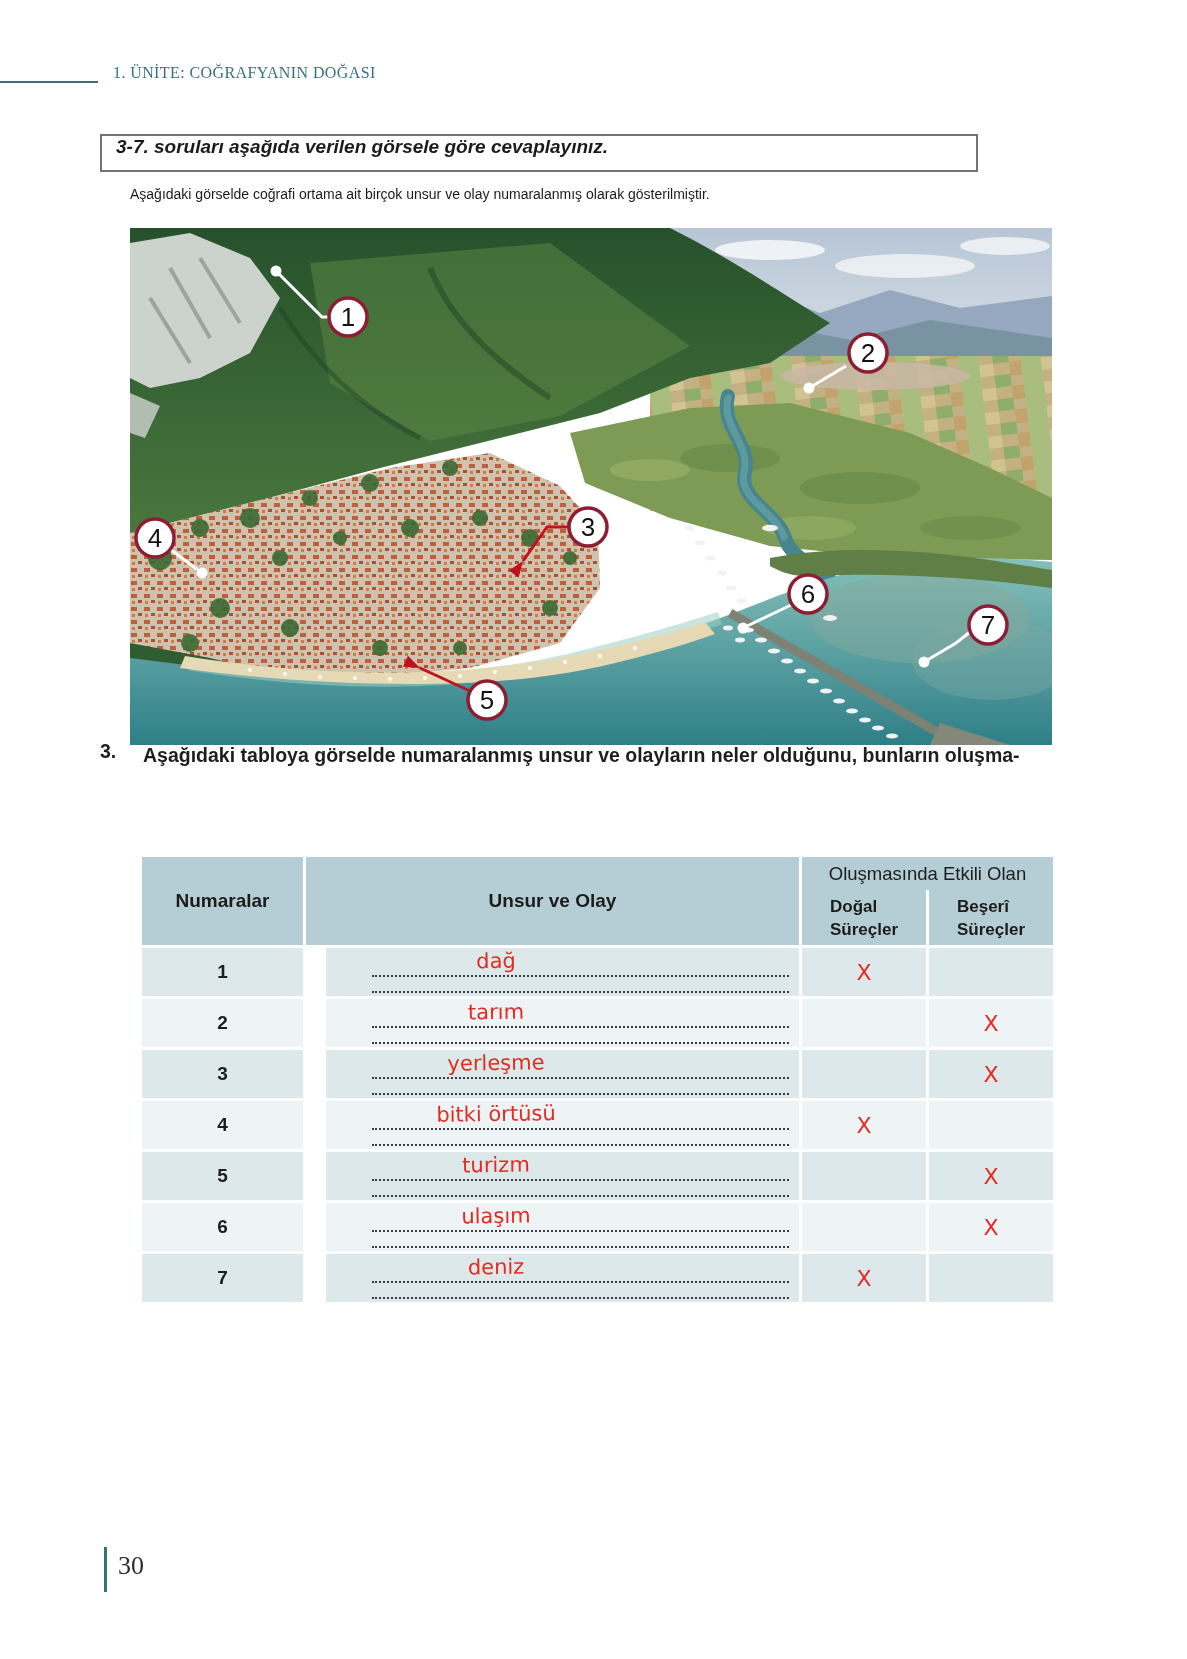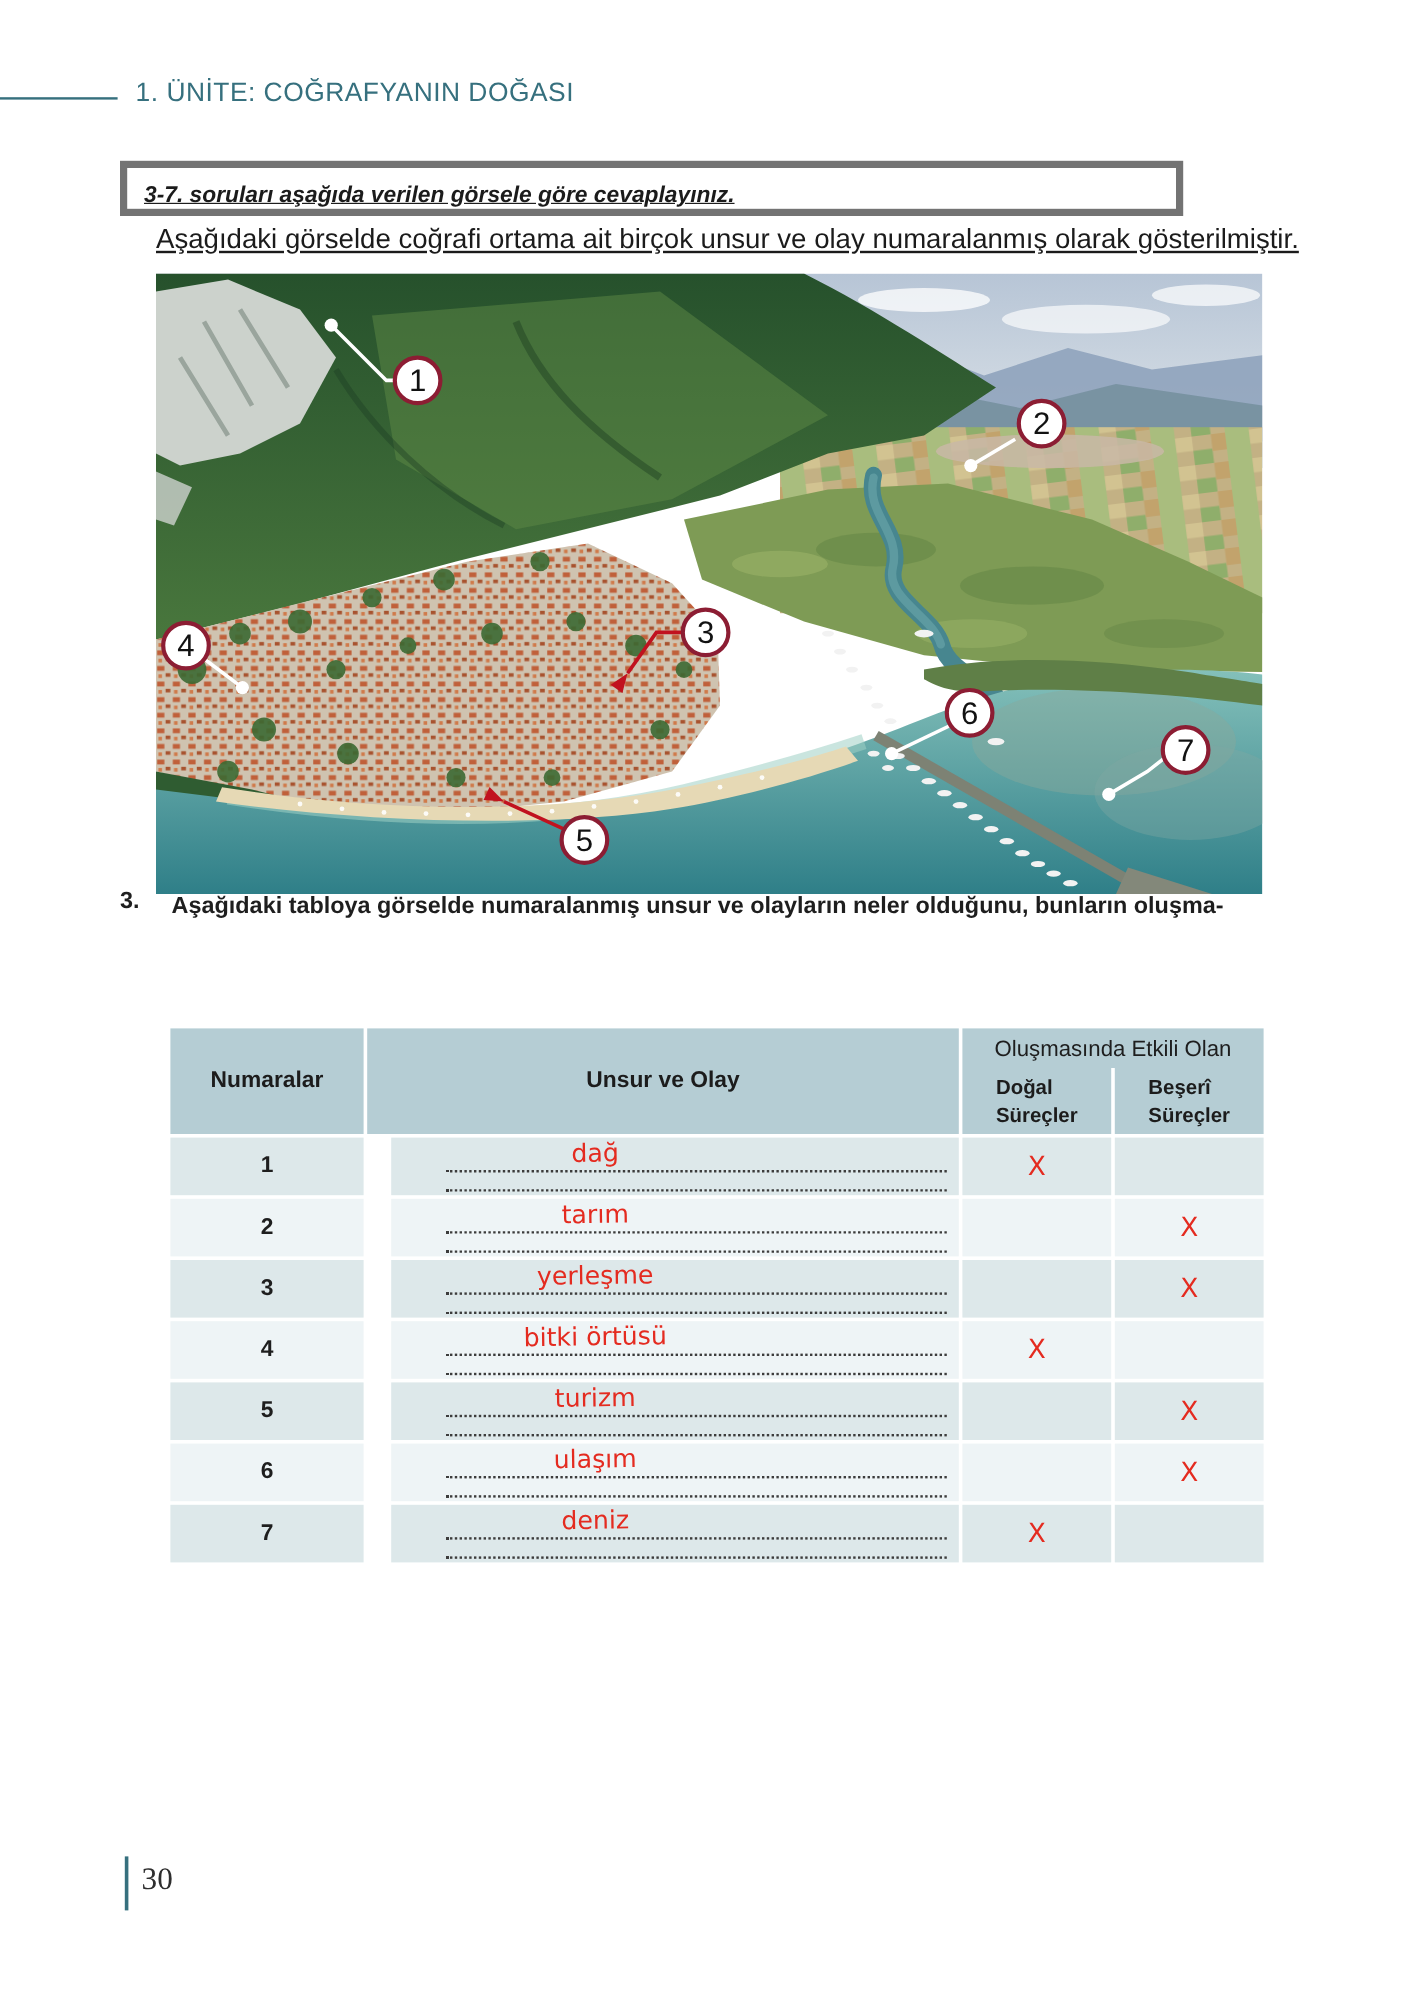--- a/index.html
+++ b/index.html
@@ -9,29 +9,29 @@
     --table-header-bg:#b5cdd4;
     --row-odd-bg:#dde8ea;
     --row-even-bg:#eef4f6;
   }
   html,body{margin:0;padding:0;background:#ffffff;}
   .page{position:relative;width:1187px;height:1659px;background:#fff;overflow:hidden;
         font-family:"Liberation Sans",sans-serif;color:#1e1e1e;}
 
   
   .unit-rule{position:absolute;left:0;top:81px;width:98px;height:2px;background:var(--accent-teal);}
-  .unit-header{position:absolute;left:113px;top:64px;font-family:Liberation Sans, sans-serif;
-               font-size:22px;letter-spacing:.4px;color:var(--accent-teal);}
+  .unit-header{position:absolute;left:113px;top:64px;font-family:Liberation Serif, serif;
+               font-size:16px;letter-spacing:.4px;color:var(--accent-teal);}
 
   
   .instruction-box{position:absolute;left:100px;top:134px;width:874px;height:34px;
-                   border:6px solid #737373;display:flex;align-items:flex-end;text-decoration:underline;}
+                   border:2px solid #737373;display:flex;align-items:flex-start;}
   .instruction-box span{font-size:19px;font-weight:bold;font-style:italic;color:#1b1b1b;padding-left:14px;}
 
-  .intro{position:absolute;left:130px;top:186px;font-size:23px;color:#1b1b1b;text-decoration:underline;}
+  .intro{position:absolute;left:130px;top:186px;font-size:14px;color:#1b1b1b;}
 
   
   .photo{position:absolute;left:130px;top:228px;width:922px;height:517px;}
   .photo svg{display:block;width:100%;height:100%;}
 
   
   .q3-num{position:absolute;left:100px;top:740px;font-size:19.5px;font-weight:bold;}
   .q3-text{position:absolute;left:143px;top:740px;width:880px;font-size:19.5px;font-weight:bold;line-height:31px;}
 
   

